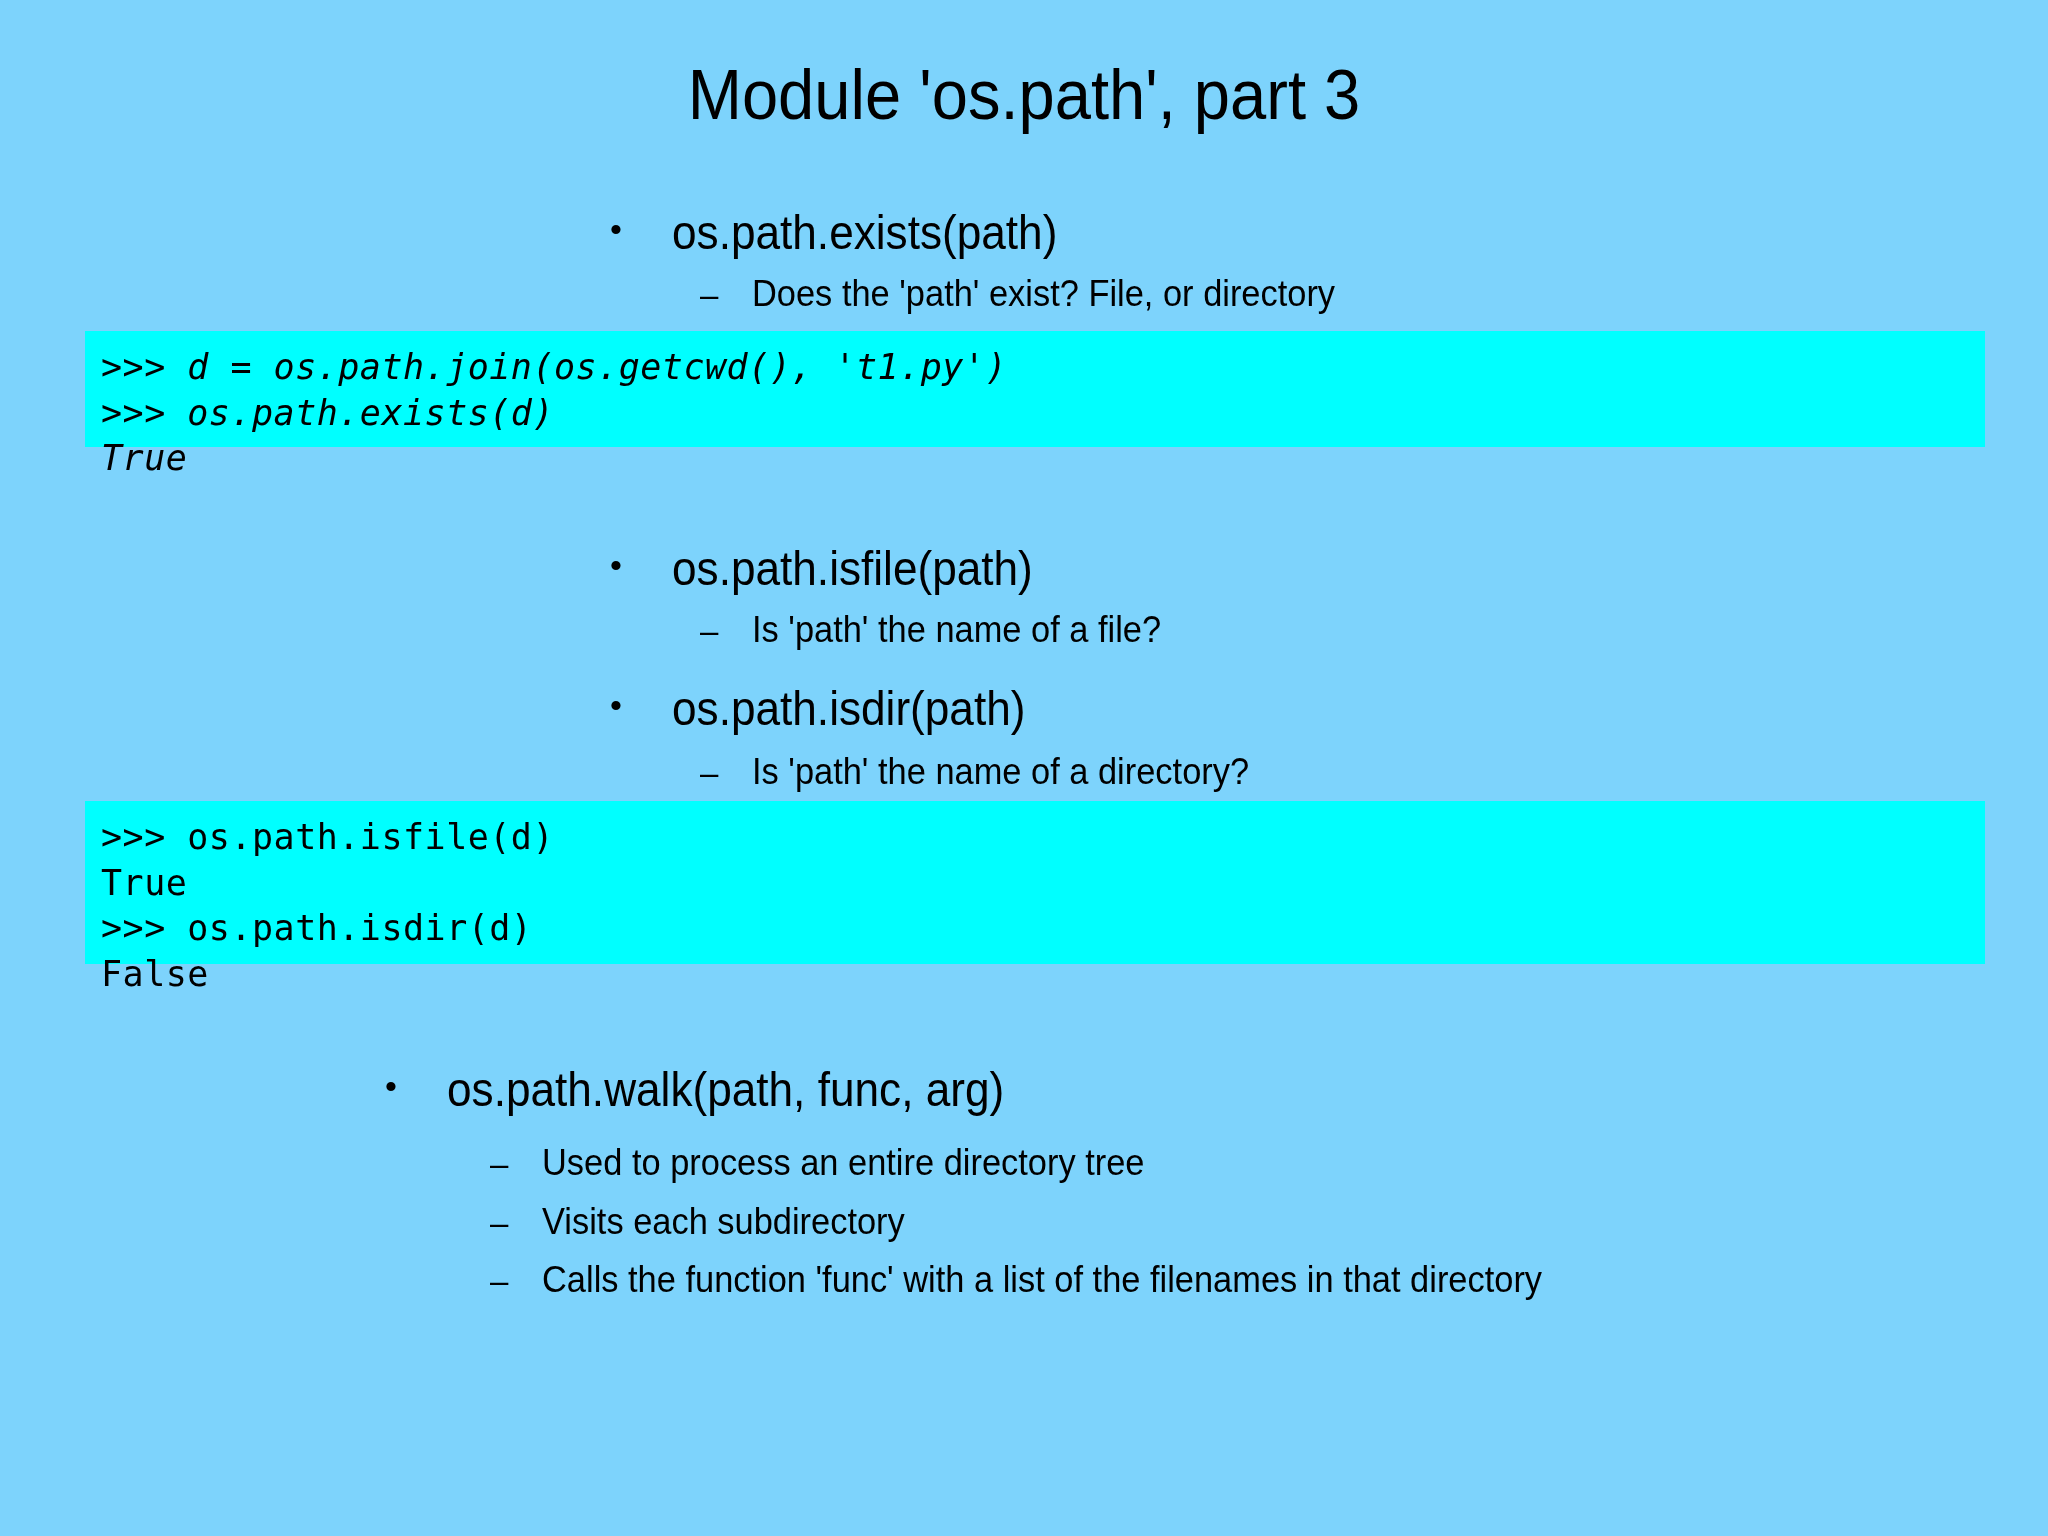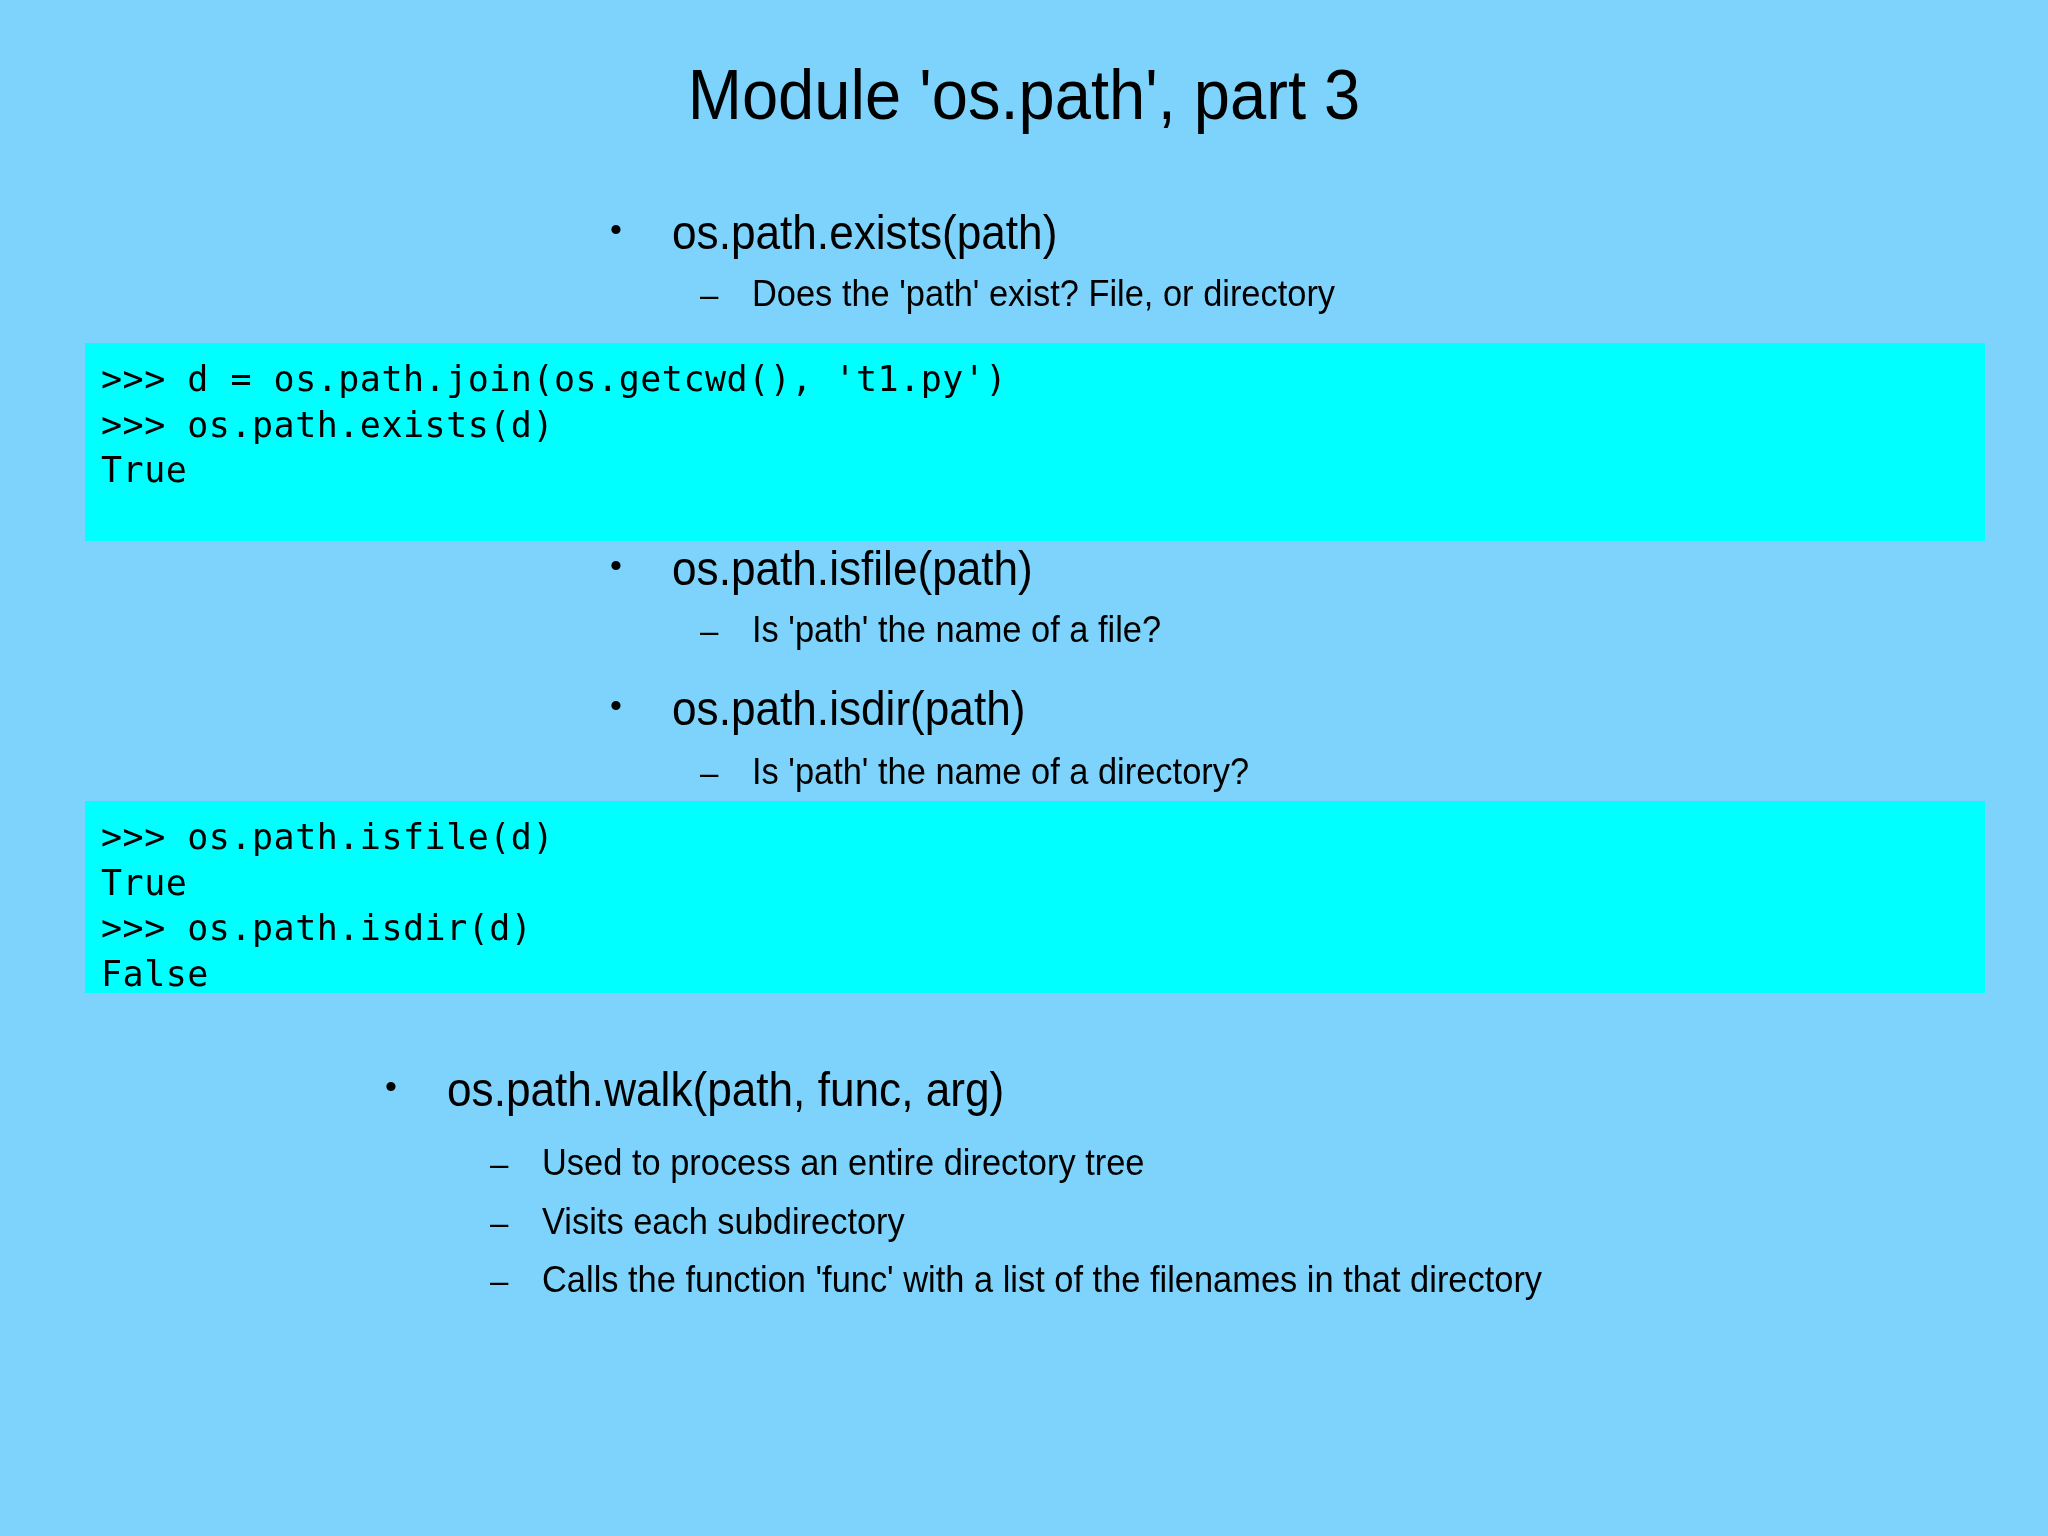--- a/index.html
+++ b/index.html
@@ -105,22 +105,22 @@
   .g2 { top: 542px;  left: 610px; }
   .g2-sub { top: 608px; left: 700px; }
   .g3 { top: 682px;  left: 610px; }
   .g3-sub { top: 750px; left: 700px; }
 
   .g4 { top: 1063px; left: 385px; }
   .g4-sub1 { top: 1141px; left: 490px; }
   .g4-sub2 { top: 1200px; left: 490px; }
   .g4-sub3 { top: 1258px; left: 490px; }
 
-  .cb1 { top: 343px; height: 198px; }
-  .cb2 { top: 801px; height: 192px; }
+  .cb1 { top: 331px; height: 116px; font-style: italic; }
+  .cb2 { top: 801px; height: 163px; }
 </style>
 </head>
 <body>
 
 <div class="slide">
 
   <div class="title">Module 'os.path', part 3</div>
 
   <div class="bullet-group g1">
     <div class="lvl1">

